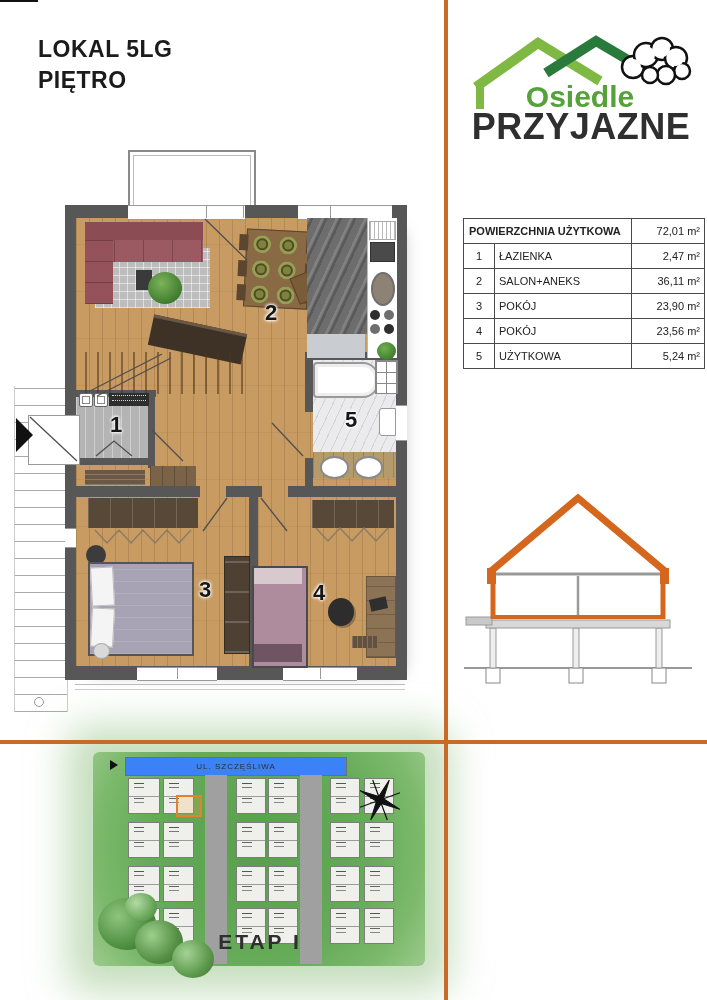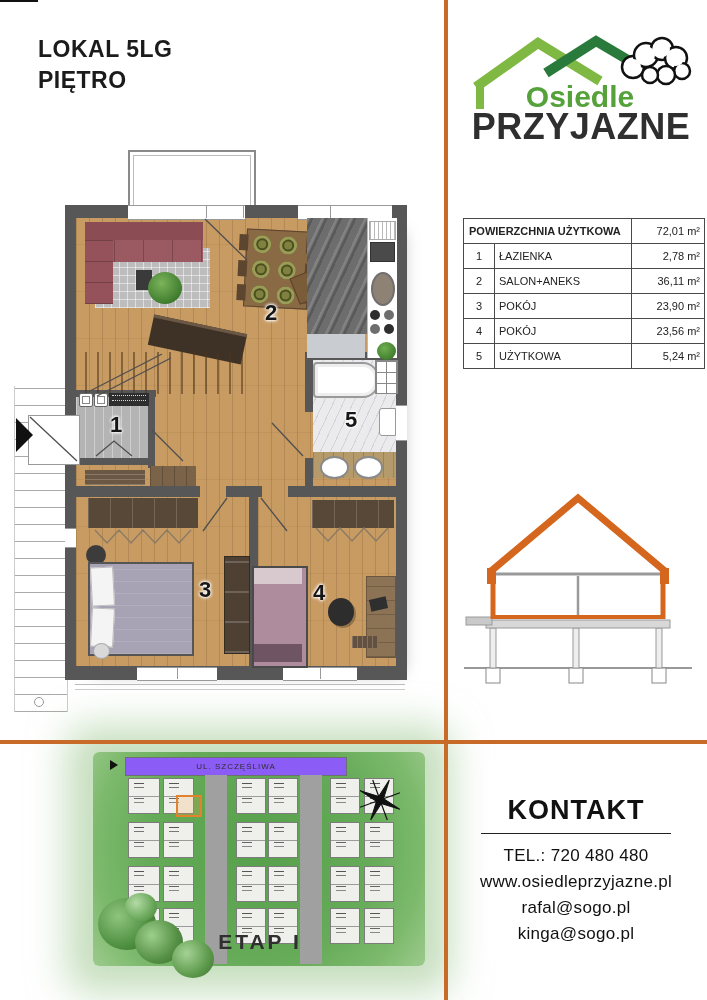--- a/index.html
+++ b/index.html
@@ -236,21 +236,21 @@
 
   <table class="rooms a" style="left:463px;top:218px;">
     <tbody>
         <tr>
       <td class="thead" colspan="2" style="text-align:left;padding-left:5px;">POWIERZCHNIA UŻYTKOWA</td>
       <td class="ar">72,01 m²</td>
     </tr>
     <tr>
       <td class="num">1</td>
       <td class="nm">ŁAZIENKA</td>
-      <td class="ar">2,78 m²</td>
+      <td class="ar">2,47 m²</td>
     </tr>
     <tr>
       <td class="num">2</td>
       <td class="nm">SALON+ANEKS</td>
       <td class="ar">36,11 m²</td>
     </tr>
     <tr>
       <td class="num">3</td>
       <td class="nm">POKÓJ</td>
       <td class="ar">23,90 m²</td>
@@ -288,21 +288,21 @@
     </g>
     <rect x="25" y="82" width="9" height="16" fill="#d4671d"></rect>
     <rect x="198" y="82" width="9" height="16" fill="#d4671d"></rect>
   </svg>
 
   <div class="a" style="left:93px;top:752px;width:332px;height:214px;border-radius:6px;
        background:radial-gradient(circle at 50% 45%,#57a04b,#65ab58 55%,#7cb96c 80%,#9cca8c);
        box-shadow:0 0 38px 26px rgba(150,195,135,.55);"></div>
 
   <div class="a" style="left:110px;top:760px;width:0;height:0;border-top:5px solid transparent;border-bottom:5px solid transparent;border-left:8px solid #111;"></div>
-  <div class="a" style="left:125px;top:757px;width:220px;height:17px;background:#8b5cf6;border:1px solid #6f6f6f;display:flex;align-items:center;justify-content:center;">
+  <div class="a" style="left:125px;top:757px;width:220px;height:17px;background:#3b82f6;border:1px solid #6f6f6f;display:flex;align-items:center;justify-content:center;">
     <span style="font-size:8px;color:#2f2f2f;letter-spacing:1px;">UL. SZCZĘŚLIWA</span>
   </div>
   <div class="a" style="left:205px;top:775px;width:22px;height:189px;background:#a0a0a0;"></div>
   <div class="a" style="left:300px;top:775px;width:22px;height:189px;background:#a0a0a0;"></div>
 
   <div id="map-buildings">
       <div class="bldg" style="left: 128px; top: 778px; width: 32px; height: 36px;"></div>
       <div class="bldg" style="left: 163px; top: 778px; width: 31px; height: 36px;"></div>
       <div class="bldg" style="left: 236px; top: 778px; width: 30px; height: 36px;"></div>
       <div class="bldg" style="left: 268px; top: 778px; width: 30px; height: 36px;"></div>
@@ -338,25 +338,17 @@
     </g>
   </svg>
 
   <div class="a tree" style="left:98px;top:898px;width:58px;height:52px;background:radial-gradient(circle at 35% 35%,#8fc57e,#4e8f40 60%,#366b2c);"></div>
   <div class="a tree" style="left:135px;top:920px;width:48px;height:44px;background:radial-gradient(circle at 35% 35%,#9ccf8b,#558f45 60%,#3a6d2e);"></div>
   <div class="a tree" style="left:172px;top:940px;width:42px;height:38px;background:radial-gradient(circle at 35% 35%,#a5d295,#5d9a4c 60%,#406f33);"></div>
   <div class="a tree" style="left:125px;top:893px;width:32px;height:28px;background:radial-gradient(circle at 35% 35%,#b4dba5,#6aa85b 60%,#4a7f3a);"></div>
 
   <div class="a" style="left:95px;top:930px;width:330px;height:26px;text-align:center;font-size:21px;font-weight:700;letter-spacing:3px;color:#2f2f2f;">ETAP I</div>
 
-  <div class="a contact">
-    <div class="big">KONTAKT</div>
-    <div class="rule"></div>
-    <div class="row">TEL.: 720 480 480</div>
-    <div class="row">www.osiedleprzyjazne.pl</div>
-    <div class="row">rafal@sogo.pl</div>
-    <div class="row">kinga@sogo.pl</div>
-  </div>
 
   <div class="a div-v" id="div-v" style="background: rgb(201, 107, 40);"></div>
   <div class="a div-h" id="div-h" style="background: rgb(201, 107, 40);"></div>
 
 </div>
 
 </body></html>

